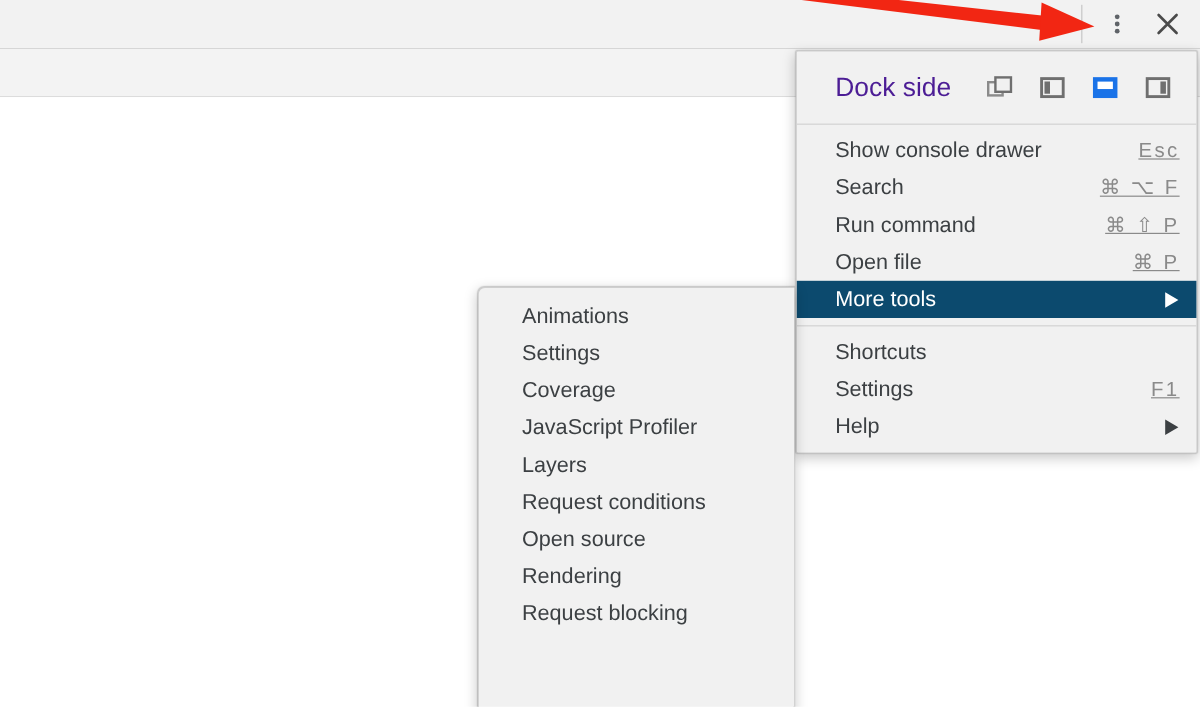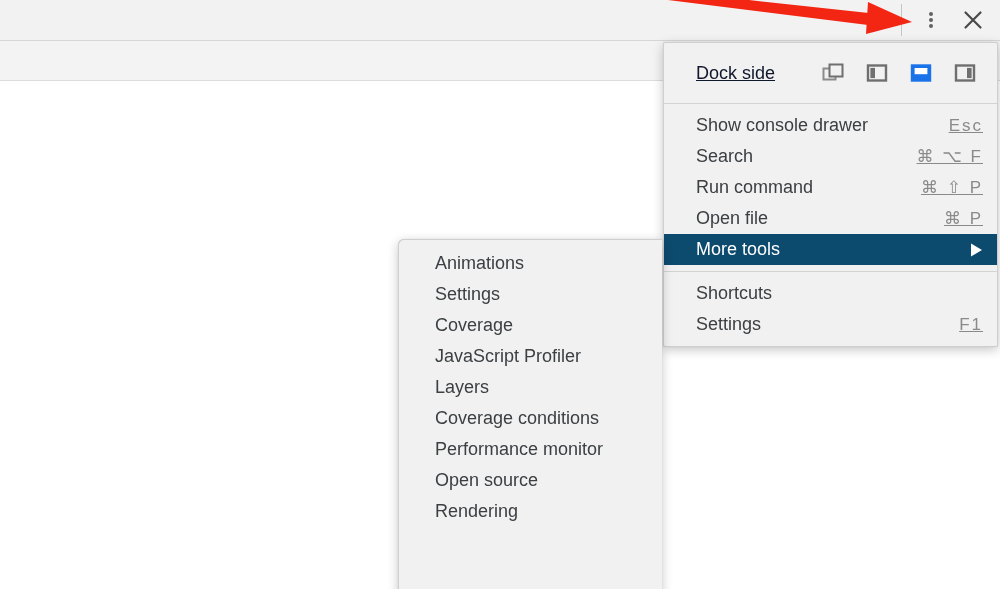--- a/index.html
+++ b/index.html
@@ -150,23 +150,22 @@
     border-radius: 2px;
   }
   #dock-side-row {
     display: flex;
     align-items: center;
     height: 48px;
     padding: 0 20px 0 32px;
     box-sizing: border-box;
   }
   #dock-side-label {
-    font-size: 18px;
-    color: #0f172a;
-    text-decoration: underline;
+    font-size: 22px;
+    color: #4c1d95;
   }
   #dock-side-buttons {
     margin-left: auto;
     display: flex;
     align-items: center;
     gap: 20px;
   }
   .dock-btn {
     width: 24px;
     height: 24px;
@@ -293,44 +292,52 @@
 
   <div class="menu-separator"></div>
 
   <div class="menu-item">
     <span class="label">Shortcuts</span>
   </div>
   <div class="menu-item">
     <span class="label">Settings</span>
     <span class="shortcut">F1</span>
   </div>
+  <div class="menu-item">
+    <span class="label">Help</span>
+    <span class="submenu-arrow">
+      <svg width="13" height="14" viewBox="0 0 13 14">
+          <path d="M1 0.5 L12 7 L1 13.5 Z" fill="#3c4043"></path>
+        </svg>
+    </span>
+  </div>
 
 </div>
 
 <div class="menu-panel" id="more-tools-submenu">
   <div class="menu-item">
     <span class="label">Animations</span>
   </div>
   <div class="menu-item">
     <span class="label">Settings</span>
   </div>
   <div class="menu-item">
     <span class="label">Coverage</span>
   </div>
   <div class="menu-item">
     <span class="label">JavaScript Profiler</span>
   </div>
   <div class="menu-item">
     <span class="label">Layers</span>
   </div>
   <div class="menu-item">
-    <span class="label">Coverage conditions</span>
-  </div>
-  <div class="menu-item">
-    <span class="label">Performance monitor</span>
+    <span class="label">Request conditions</span>
   </div>
   <div class="menu-item">
     <span class="label">Open source</span>
   </div>
   <div class="menu-item">
     <span class="label">Rendering</span>
   </div>
+  <div class="menu-item">
+    <span class="label">Request blocking</span>
+  </div>
 </div>
 
 </body></html>

